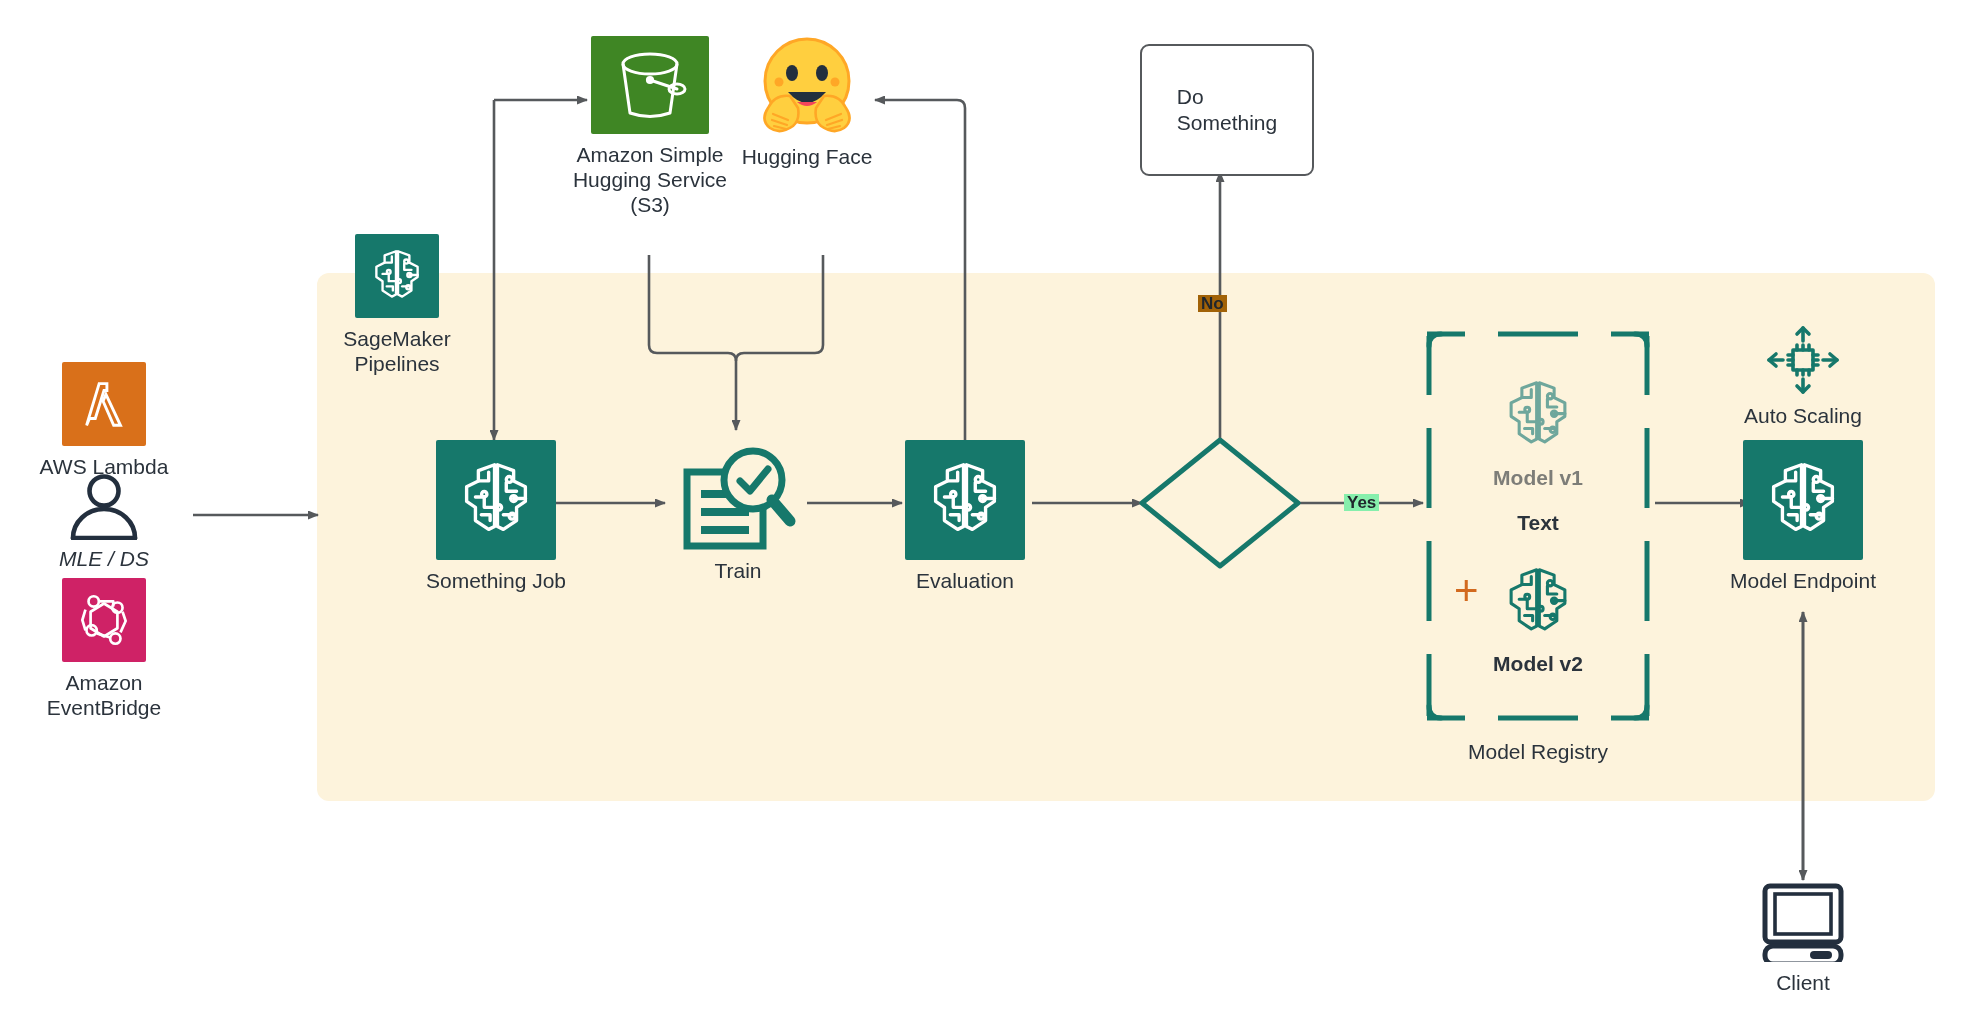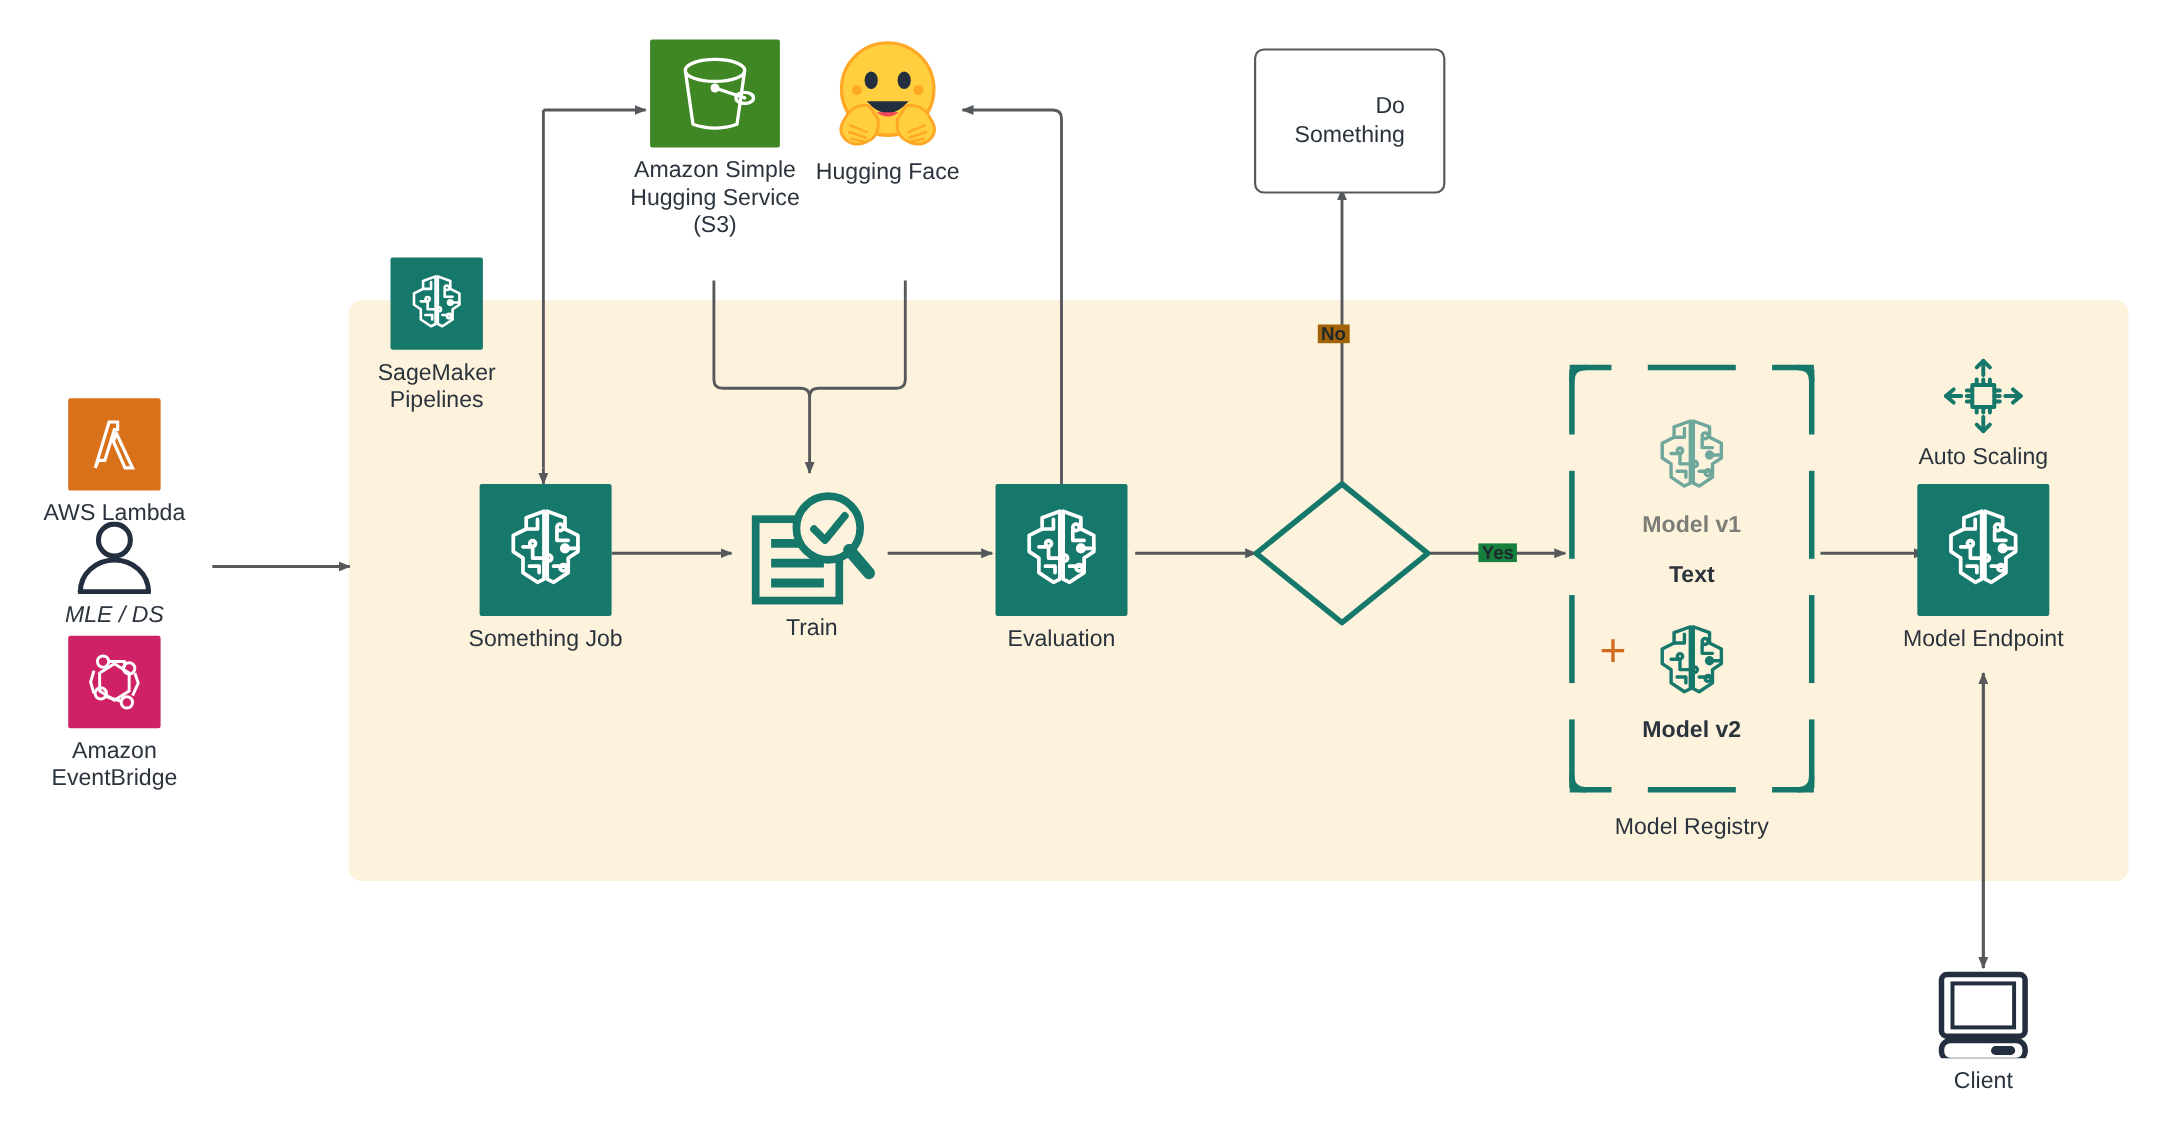--- a/index.html
+++ b/index.html
@@ -9,24 +9,24 @@
   .lyr{position:absolute;left:0;top:0;width:1975px;height:1029px;}
   svg.lyr{pointer-events:none;}
 
   .node{position:absolute;}
   .tile{border-radius:2px;display:flex;align-items:center;justify-content:center;}
   .cap{position:absolute;left:50%;transform:translateX(-50%);
        text-align:center;font-size:21px;line-height:25px;color:#2b333c;white-space:nowrap;}
 
   .procbox{position:absolute;border:2.5px solid #56595c;border-radius:9px;
            background:#ffffff;display:flex;align-items:center;justify-content:center;
-           text-align:right;font-size:21px;line-height:26px;color:#2b333c;}
+           text-align:left;font-size:21px;line-height:26px;color:#2b333c;}
 
   .edgelbl{position:absolute;font-size:17px;font-weight:bold;color:#20262c;
-           background:#15803d;padding:0 3px;line-height:17px;}
+           background:#86efac;padding:0 3px;line-height:17px;}
   .edgelbl.onwhite{background:#a16207;}
 
   .diamond-txt{position:absolute;text-align:center;font-size:21px;line-height:26px;
                color:#2b333c;width:160px;}
 
   .regcap{position:absolute;text-align:center;font-size:21px;color:#2b333c;white-space:nowrap;}
   .regsub{position:absolute;text-align:center;font-size:21px;white-space:nowrap;font-weight:bold;}
   .reg-v1{color:#7d7d78;}
   .reg-v2{color:#2b333c;}
   .reg-text{color:#2b333c;}

